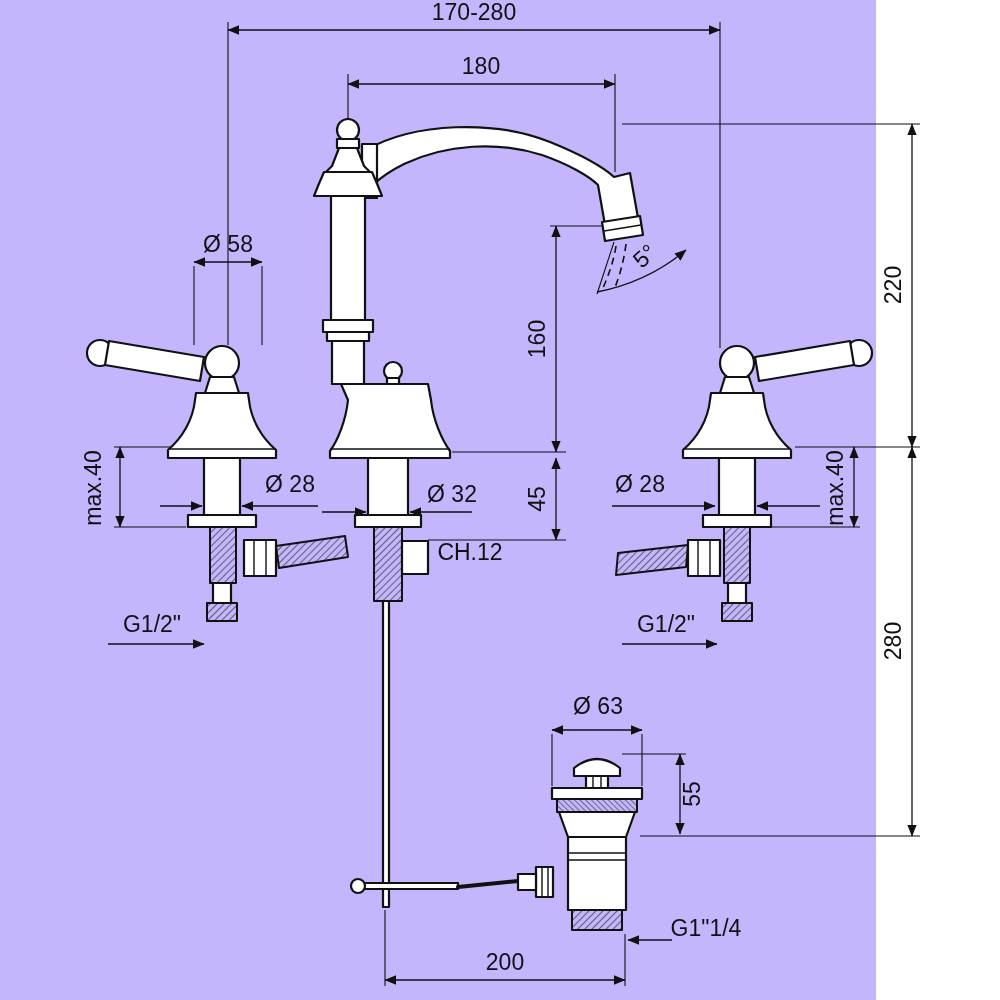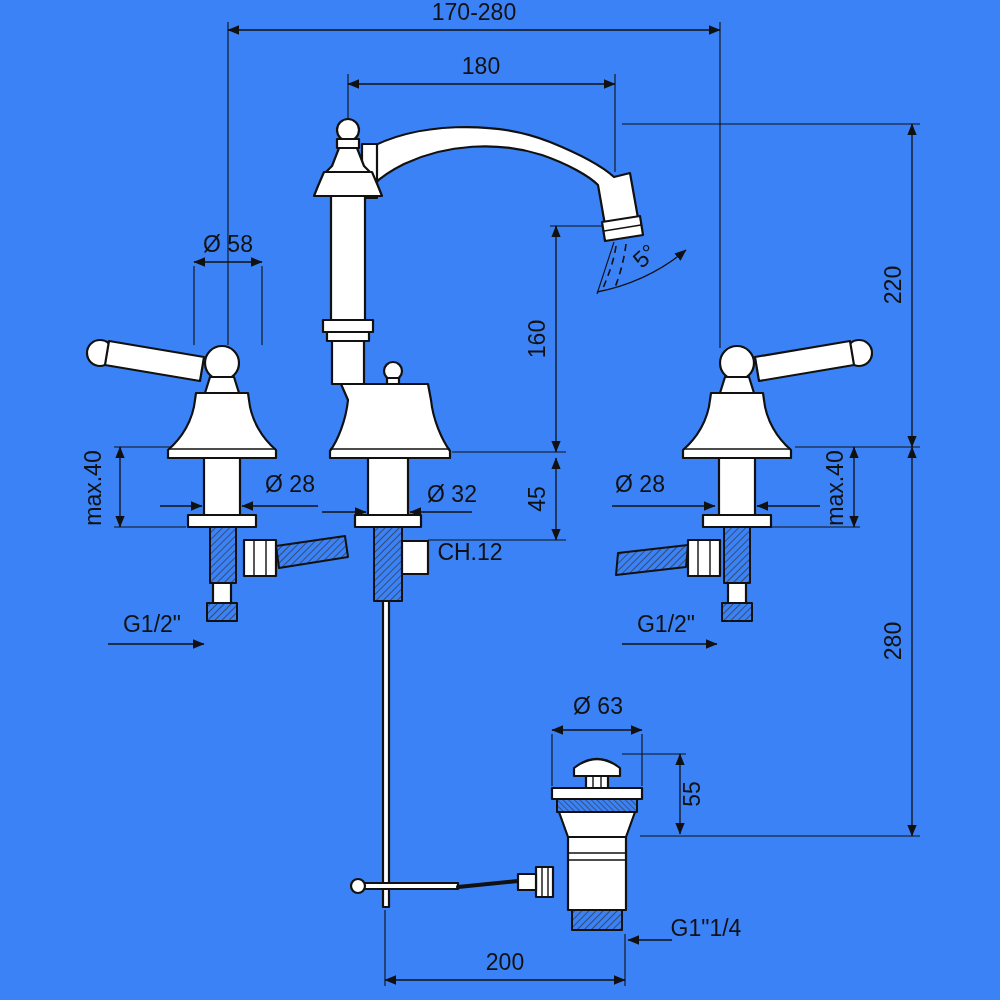--- a/index.html
+++ b/index.html
@@ -1,16 +1,16 @@
 <!DOCTYPE html>
 <html><head>
 <meta charset="utf-8">
 <style>
   html,body{margin:0;padding:0;background:#ffffff;}
-  .stage{width:1000px;height:1000px;background:#3b82f6;position:relative;font-family:"Liberation Sans",sans-serif;}
+  .stage{width:876px;height:1000px;background:#c4b5fd;position:relative;font-family:"Liberation Sans",sans-serif;}
   svg{display:block;}
   .p{fill:#ffffff;stroke:#111111;stroke-width:2.2;stroke-linejoin:round;}
   .ph{fill:url(#hatch);stroke:#111111;stroke-width:2;stroke-linejoin:round;}
   .ph2{fill:url(#hatch2);stroke:#111111;stroke-width:2;stroke-linejoin:round;}
   .thin{stroke:#111111;stroke-width:1.4;fill:none;}
   .rod{stroke:#111111;stroke-width:4;fill:none;stroke-linecap:round;}
   .el{stroke:#111111;stroke-width:1.1;fill:none;}
   .dl{stroke:#111111;stroke-width:1.3;fill:none;}
   .drip{stroke:#111111;stroke-width:1.6;fill:none;stroke-dasharray:7 5;}
   .dim{font-family:"Liberation Sans",sans-serif;font-size:23px;fill:#111111;}

